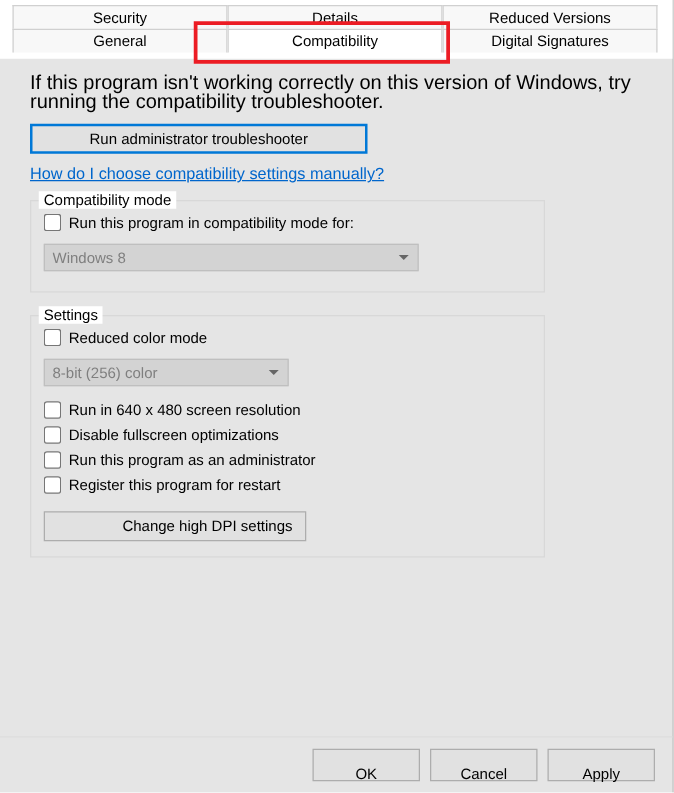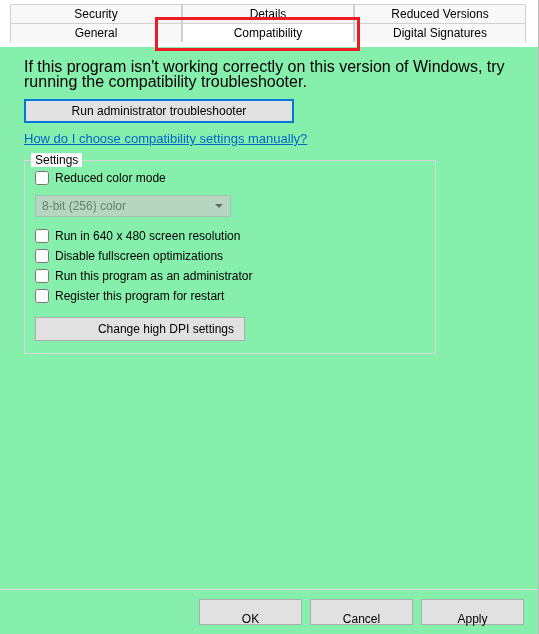--- a/index.html
+++ b/index.html
@@ -7,21 +7,21 @@
     padding: 0;
     font-family: "Segoe UI", Tahoma, sans-serif;
     font-size: 12px;
     background: #fff;
     color: #000;
   }
   .window {
     width: 539px;
     height: 634px;
     box-sizing: border-box;
-    background: #86efac;
+    background: #e5e5e5;
     position: relative;
     border-right: 1px solid #bbb;
   }
   
   .tabs {
     position: relative;
     height: 43px;
     background: #fff;
     padding-top: 4px;
   }
@@ -174,21 +174,21 @@
     border-top: 1px solid #ddd;
   }
   .footer {
     position: absolute;
     bottom: 9px;
     right: 14px;
     display: flex;
     gap: 8px;
   }
   .footer .btn {
-    width: 103px;
+    width: 86px;
     height: 24px;
     padding: 12px;
   }
 </style>
 </head>
 <body>
 
 <div class="window">
 
   <div class="tabs">
@@ -205,20 +205,32 @@
     <div class="tab-highlight" style="left:155px; top:17px; width:205px; height:34px;"></div>
   </div>
 
   <div class="content">
     <div class="intro-text">If this program isn't working correctly on this version of Windows, try running the compatibility troubleshooter.</div>
 
     <button class="btn btn-run">Run administrator troubleshooter</button>
 
     <div><a class="link">How do I choose compatibility settings manually?</a></div>
 
+    <div class="groupbox" style="width:412px; box-sizing:border-box;">
+      <span class="groupbox-title">Compatibility mode</span>
+      <div class="check-row">
+        <input type="checkbox" style="">
+        <label>Run this program in compatibility mode for:</label>
+      </div>
+      <div class="combo-wrap">
+        <select class="combo combo-compat" disabled="">
+          <option>Windows 8</option>
+        </select>
+      </div>
+    </div>
 
     <div class="groupbox" style="width:412px; box-sizing:border-box;">
       <span class="groupbox-title">Settings</span>
 
       <div class="check-row">
         <input type="checkbox" style="">
         <label>Reduced color mode</label>
       </div>
       <div class="combo-wrap">
         <select class="combo combo-color" disabled="">

